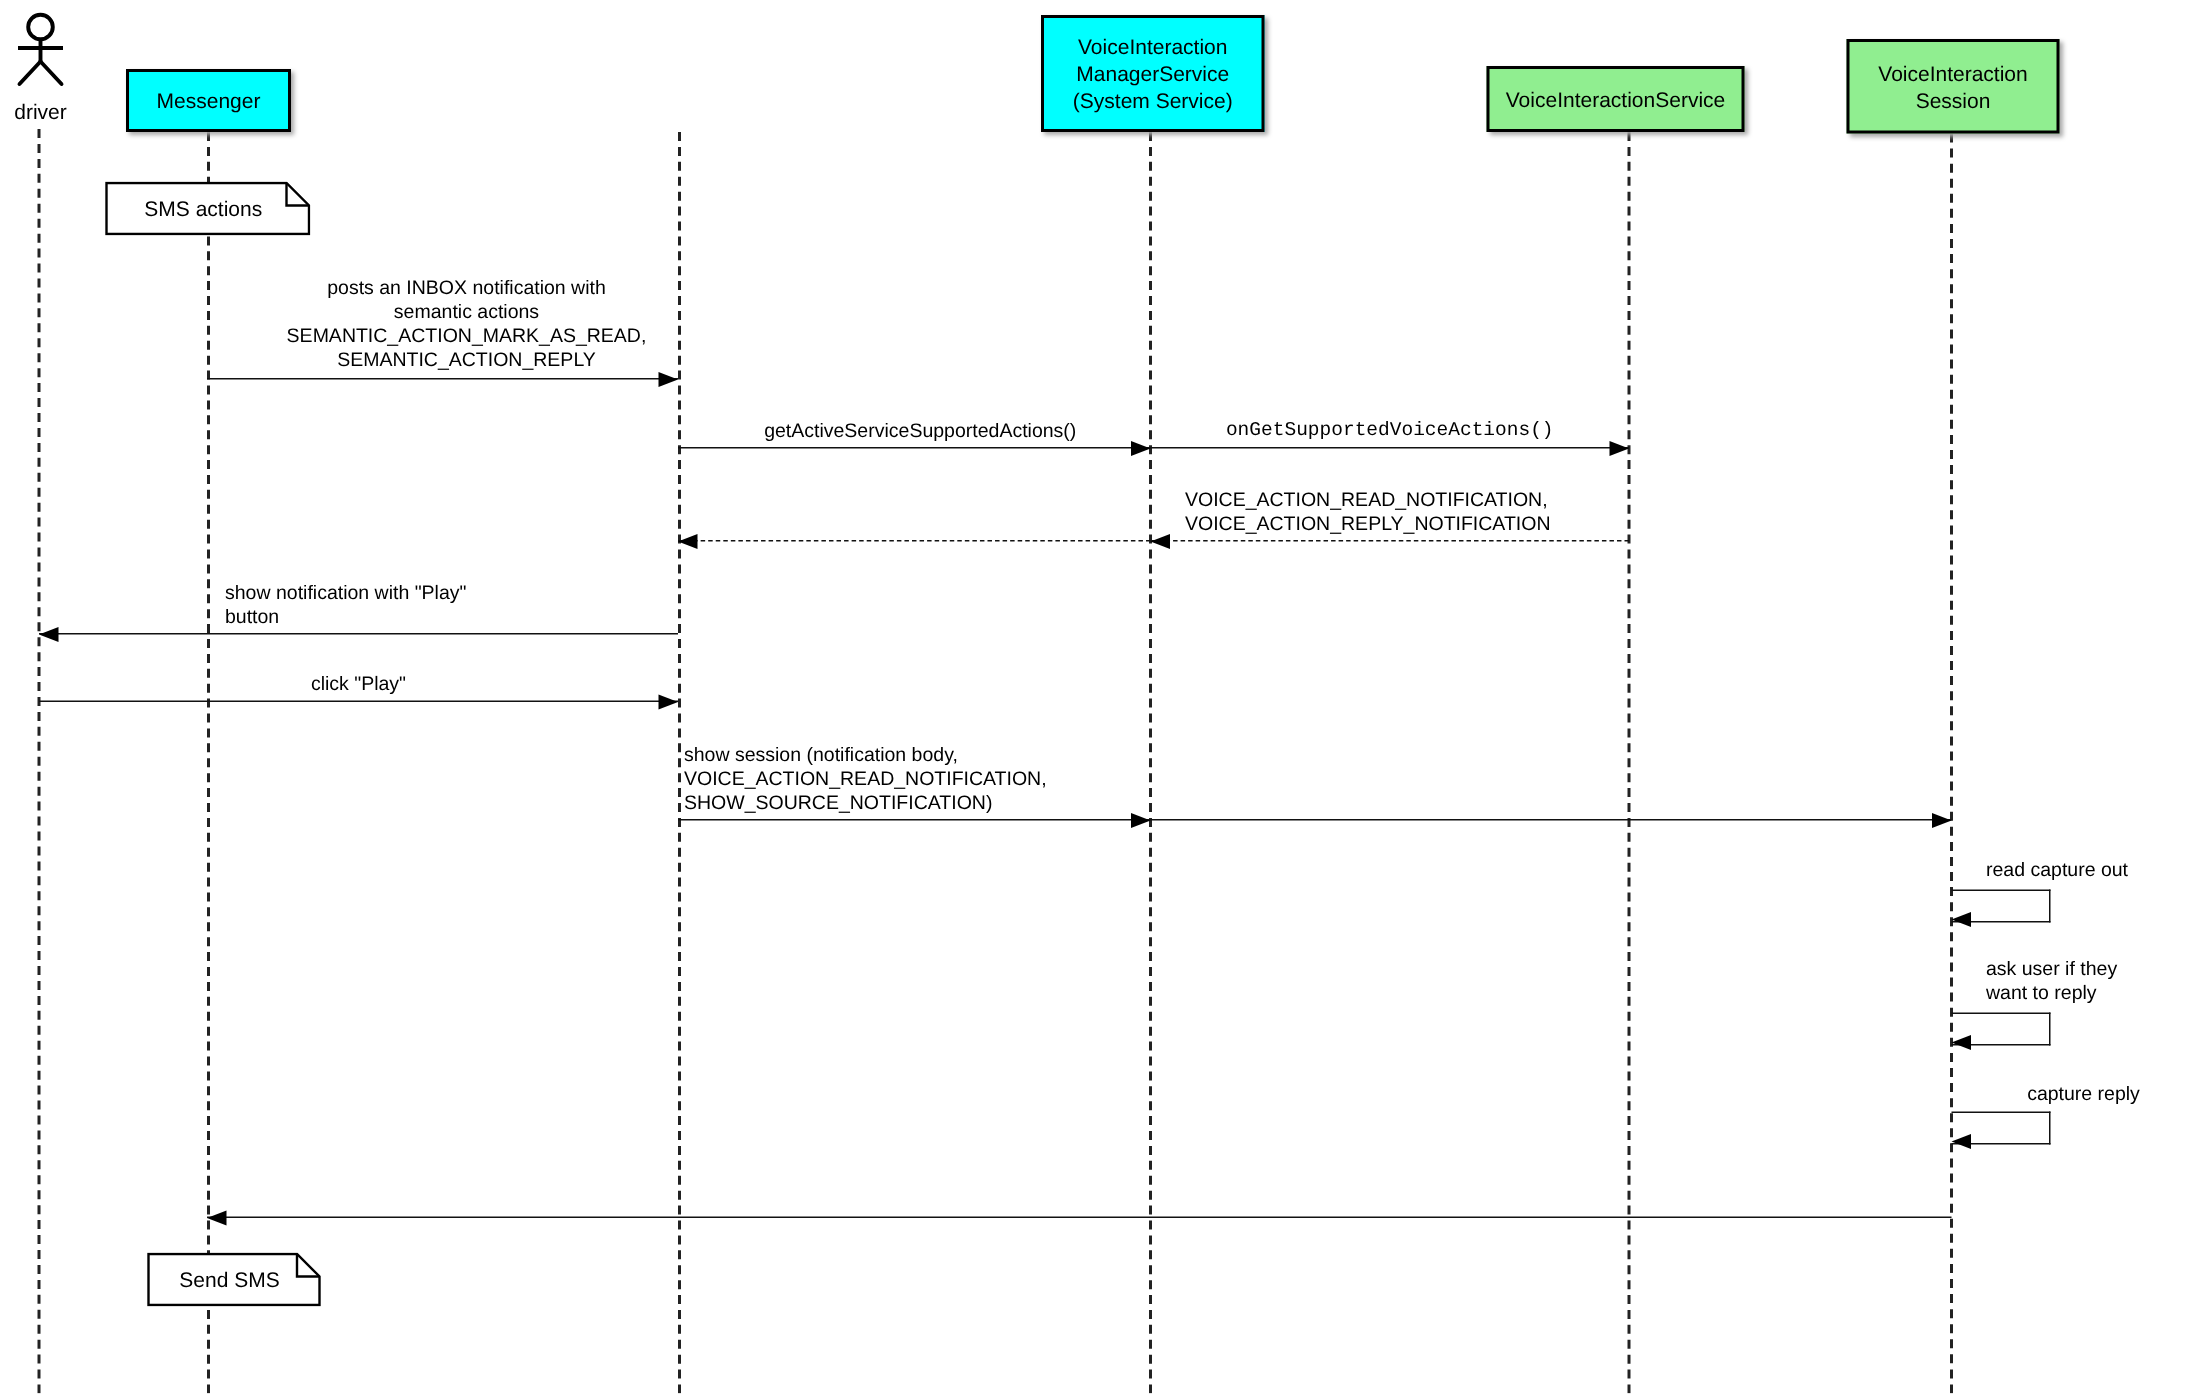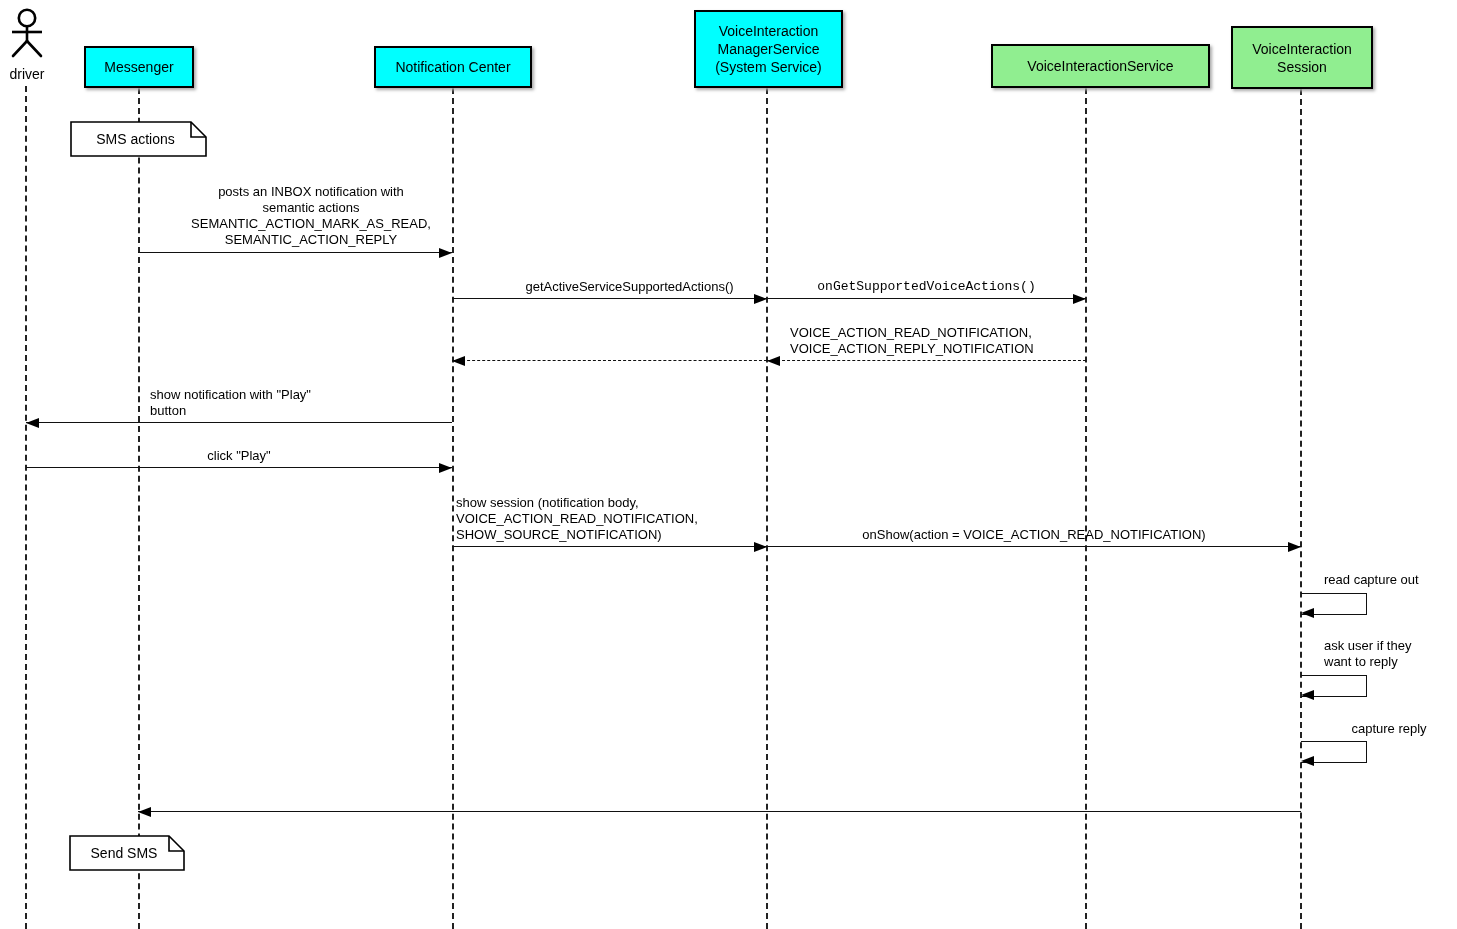--- a/index.html
+++ b/index.html
@@ -57,29 +57,26 @@
     <line x1="20" y1="18.5" x2="20" y2="33" stroke="#000" stroke-width="2.6"></line>
     <line x1="5" y1="24" x2="35" y2="24" stroke="#000" stroke-width="2.6"></line>
     <line x1="20" y1="33" x2="6" y2="48" stroke="#000" stroke-width="2.6" stroke-linecap="round"></line>
     <line x1="20" y1="33" x2="34" y2="48" stroke="#000" stroke-width="2.6" stroke-linecap="round"></line>
   </svg>
   <div class="actor-label" style="left:-5px;top:66px;width:64px;">driver</div>
 
   <div class="pbox cyan" style="left:84px;top:46px;width:110px;height:42px;">
     <span>Messenger</span>
   </div>
-  <div class="pbox cyan" style="left:374px;top:46px;width:158px;height:42px;">
-    <span>Notification Center</span>
-  </div>
   <div class="pbox cyan" style="left:694px;top:10px;width:149px;height:78px;">
     <span>VoiceInteraction
 ManagerService
 (System Service)</span>
   </div>
-  <div class="pbox green" style="left:991px;top:44px;width:219px;height:44px;">
+  <div class="pbox green" style="left:991px;top:44px;width:172px;height:44px;">
     <span>VoiceInteractionService</span>
   </div>
   <div class="pbox green" style="left:1231px;top:26px;width:142px;height:63px;">
     <span>VoiceInteraction
 Session</span>
   </div>
 
   <div class="note" style="left:70px;top:121px;width:137px;height:36px;">
     <svg width="137" height="36">
       <path d="M1,1 H121 L136,16 V35 H1 Z" fill="#ffffff" stroke="#000" stroke-width="1.6"></path>
@@ -88,21 +85,21 @@
     <div class="note-text">SMS actions</div>
   </div>
 
   <div class="mlabel" style="left:161px;top:184px;width:300px;text-align:center;">posts an INBOX notification with
 semantic actions
 SEMANTIC_ACTION_MARK_AS_READ,
 SEMANTIC_ACTION_REPLY</div>
   <div class="mline" style="left:138px;top:252px;width:314px;"></div>
   <div class="ah-r" style="left:439px;top:248px;"></div>
 
-  <div class="mlabel tac" style="left:472px;top:279px;width:315px;">getActiveServiceSupportedActions()</div>
+  <div class="mlabel tac" style="left:456px;top:279px;width:315px;">getActiveServiceSupportedActions()</div>
   <div class="mline" style="left:452px;top:298px;width:315px;"></div>
   <div class="ah-r" style="left:754px;top:294px;"></div>
 
   <div class="mlabel tac" style="left:767px;top:279px;width:319px;font-family:Liberation Mono, monospace;">onGetSupportedVoiceActions()</div>
   <div class="mline" style="left:767px;top:298px;width:319px;"></div>
   <div class="ah-r" style="left:1073px;top:294px;"></div>
 
   <div class="mlabel" style="left:790px;top:325px;width:300px;">VOICE_ACTION_READ_NOTIFICATION,
 VOICE_ACTION_REPLY_NOTIFICATION</div>
   <div class="mline dashed" style="left:767px;top:360px;width:319px;"></div>
@@ -119,41 +116,40 @@
   <div class="mlabel tac" style="left:26px;top:448px;width:426px;">click "Play"</div>
   <div class="mline" style="left:26px;top:467px;width:426px;"></div>
   <div class="ah-r" style="left:439px;top:463px;"></div>
 
   <div class="mlabel" style="left:456px;top:495px;width:305px;">show session (notification body,
 VOICE_ACTION_READ_NOTIFICATION,
 SHOW_SOURCE_NOTIFICATION)</div>
   <div class="mline" style="left:452px;top:546px;width:315px;"></div>
   <div class="ah-r" style="left:754px;top:542px;"></div>
 
-  <div class="mlabel tac" style="left:767px;top:527px;width:534px;">onShow(action = VOICE_ACTION_READ_NOTIFICATION)</div>
   <div class="mline" style="left:767px;top:546px;width:534px;"></div>
   <div class="ah-r" style="left:1288px;top:542px;"></div>
 
   <div class="mlabel" style="left:1324px;top:572px;width:130px;">read capture out</div>
   <div class="loop" style="left:1301px;top:593px;"></div>
   <div class="ah-l" style="left:1301px;top:608px;"></div>
 
   <div class="mlabel" style="left:1324px;top:638px;width:130px;">ask user if they
 want to reply</div>
   <div class="loop" style="left:1301px;top:675px;"></div>
   <div class="ah-l" style="left:1301px;top:690px;"></div>
 
   <div class="mlabel" style="left:1324px;top:721px;width:130px;text-align:center;">capture reply</div>
   <div class="loop" style="left:1301px;top:741px;"></div>
   <div class="ah-l" style="left:1301px;top:756px;"></div>
 
   <div class="mline" style="left:138px;top:811px;width:1163px;"></div>
   <div class="ah-l" style="left:138px;top:807px;"></div>
 
-  <div class="note" style="left:69px;top:835px;width:116px;height:36px;">
+  <div class="note" style="left:98px;top:835px;width:116px;height:36px;">
     <svg width="116" height="36">
       <path d="M1,1 H100 L115,16 V35 H1 Z" fill="#ffffff" stroke="#000" stroke-width="1.6"></path>
       <path d="M100,1 V16 H115" fill="none" stroke="#000" stroke-width="1.6"></path>
     </svg>
     <div class="note-text">Send SMS</div>
   </div>
 
 </div>
 
 </body></html>

